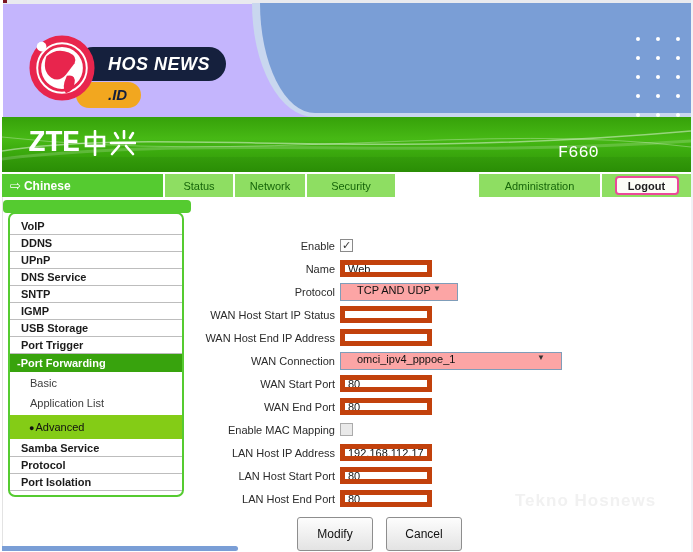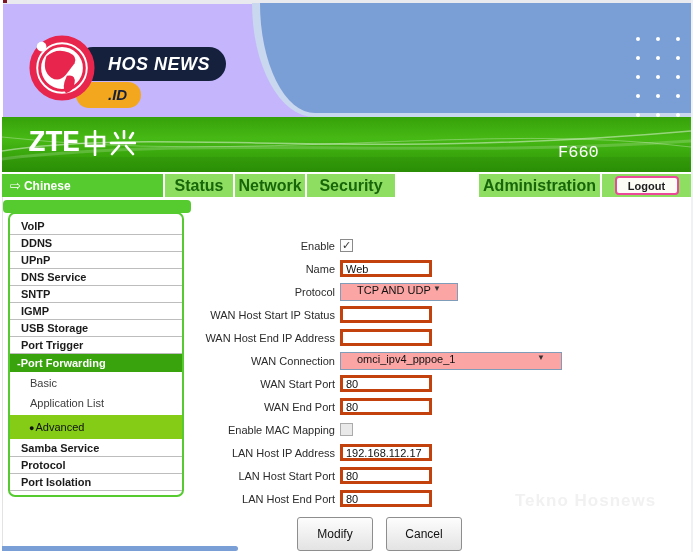--- a/index.html
+++ b/index.html
@@ -36,21 +36,21 @@
     color:#fff; font-weight:bold; font-size:30px; letter-spacing:-1px; }
   .model { position:absolute; left:556px; top:26px; color:#fff; font-size:17px; }
 
   
   .navrow { position:absolute; left:2px; top:174px; width:689px; height:23px;
     display:flex; gap:2px; background:#fff; }
   .lang { width:161px; background:#55cb30; color:#fff; font-weight:bold; font-size:12px;
     display:flex; align-items:center; padding-left:8px; gap:3px; cursor:pointer; }
   .lang .arr { font-size:13px; font-weight:normal; }
   .tabs { display:flex; gap:2px; }
-  .tab { background:#8ede62; color:#17660a; font-weight:bold; font-size:16px;
+  .tab { background:#8ede62; color:#17660a; font-weight:normal; font-size:11px;
     display:flex; align-items:center; justify-content:center; cursor:pointer; }
   .tab.active { background:#2e8f00; color:#fff;margin-top:40px; }
   .tab-0{width:68px}.tab-1{width:70px}.tab-2{width:88px}.tab-3{width:80px}.tab-4{width:121px}
   .logout-strip { flex:1; background:#8ede62; display:flex; align-items:center; justify-content:center; }
   .logout-btn { width:64px; height:19px; background:#fcfef6; border:2px solid #ec4899;
     border-radius:4px; font-weight:bold; font-size:11px; color:#1d1d1d; cursor:pointer;
     font-family:inherit; }
 
   
   .sidebar-strip { position:absolute; left:3px; top:200px; width:188px; height:13px;
@@ -63,21 +63,21 @@
     padding:3px 2px 3px 7px; cursor:pointer; }
   .mi-sub { font-size:11px; color:#3c3c3c; padding:5px 0 3px 20px; cursor:pointer; }
   .mi-sub-selected { background:#84cc16; color:#111; font-size:11px;
     padding:6px 0 6px 19px; margin-top:3px; margin-bottom:1px; cursor:pointer; }
   .mi-sub-selected .blt { font-size:9px; margin-right:1px; }
 
   
   .form { position:absolute; left:190px; top:234px; width:500px; }
   .frow { display:flex; align-items:center; height:23px; }
   .flabel { width:150px; text-align:right; padding-right:5px; font-size:11px; color:#2b2b2b; }
-  .tin { height:17px; border:3px solid #c2410c; font-size:11px; padding:0 3px;
+  .tin { height:17px; border:5px solid #c2410c; font-size:11px; padding:0 3px;
     font-family:inherit; color:#111; }
   .sel { height:18px; border:1px solid #7f9db9; background:#fca5a5; display:flex;
     justify-content:space-between; padding:0 16px; font-size:11px;
     color:#111; cursor:pointer; }
   .sel .arrow { font-size:8px; color:#333; }
   .w-sm { width:92px; } .w-md { width:118px; } .w-lg { width:222px; }
   .cb { width:13px; height:13px; border:1px solid #8a8a8a; background:#fcfcfc;
     display:flex; align-items:center; justify-content:center; font-size:11px;
     font-weight:bold; color:#333; cursor:pointer; }
   .cb.off { background:#e9e9e9; border-color:#ababab; }

